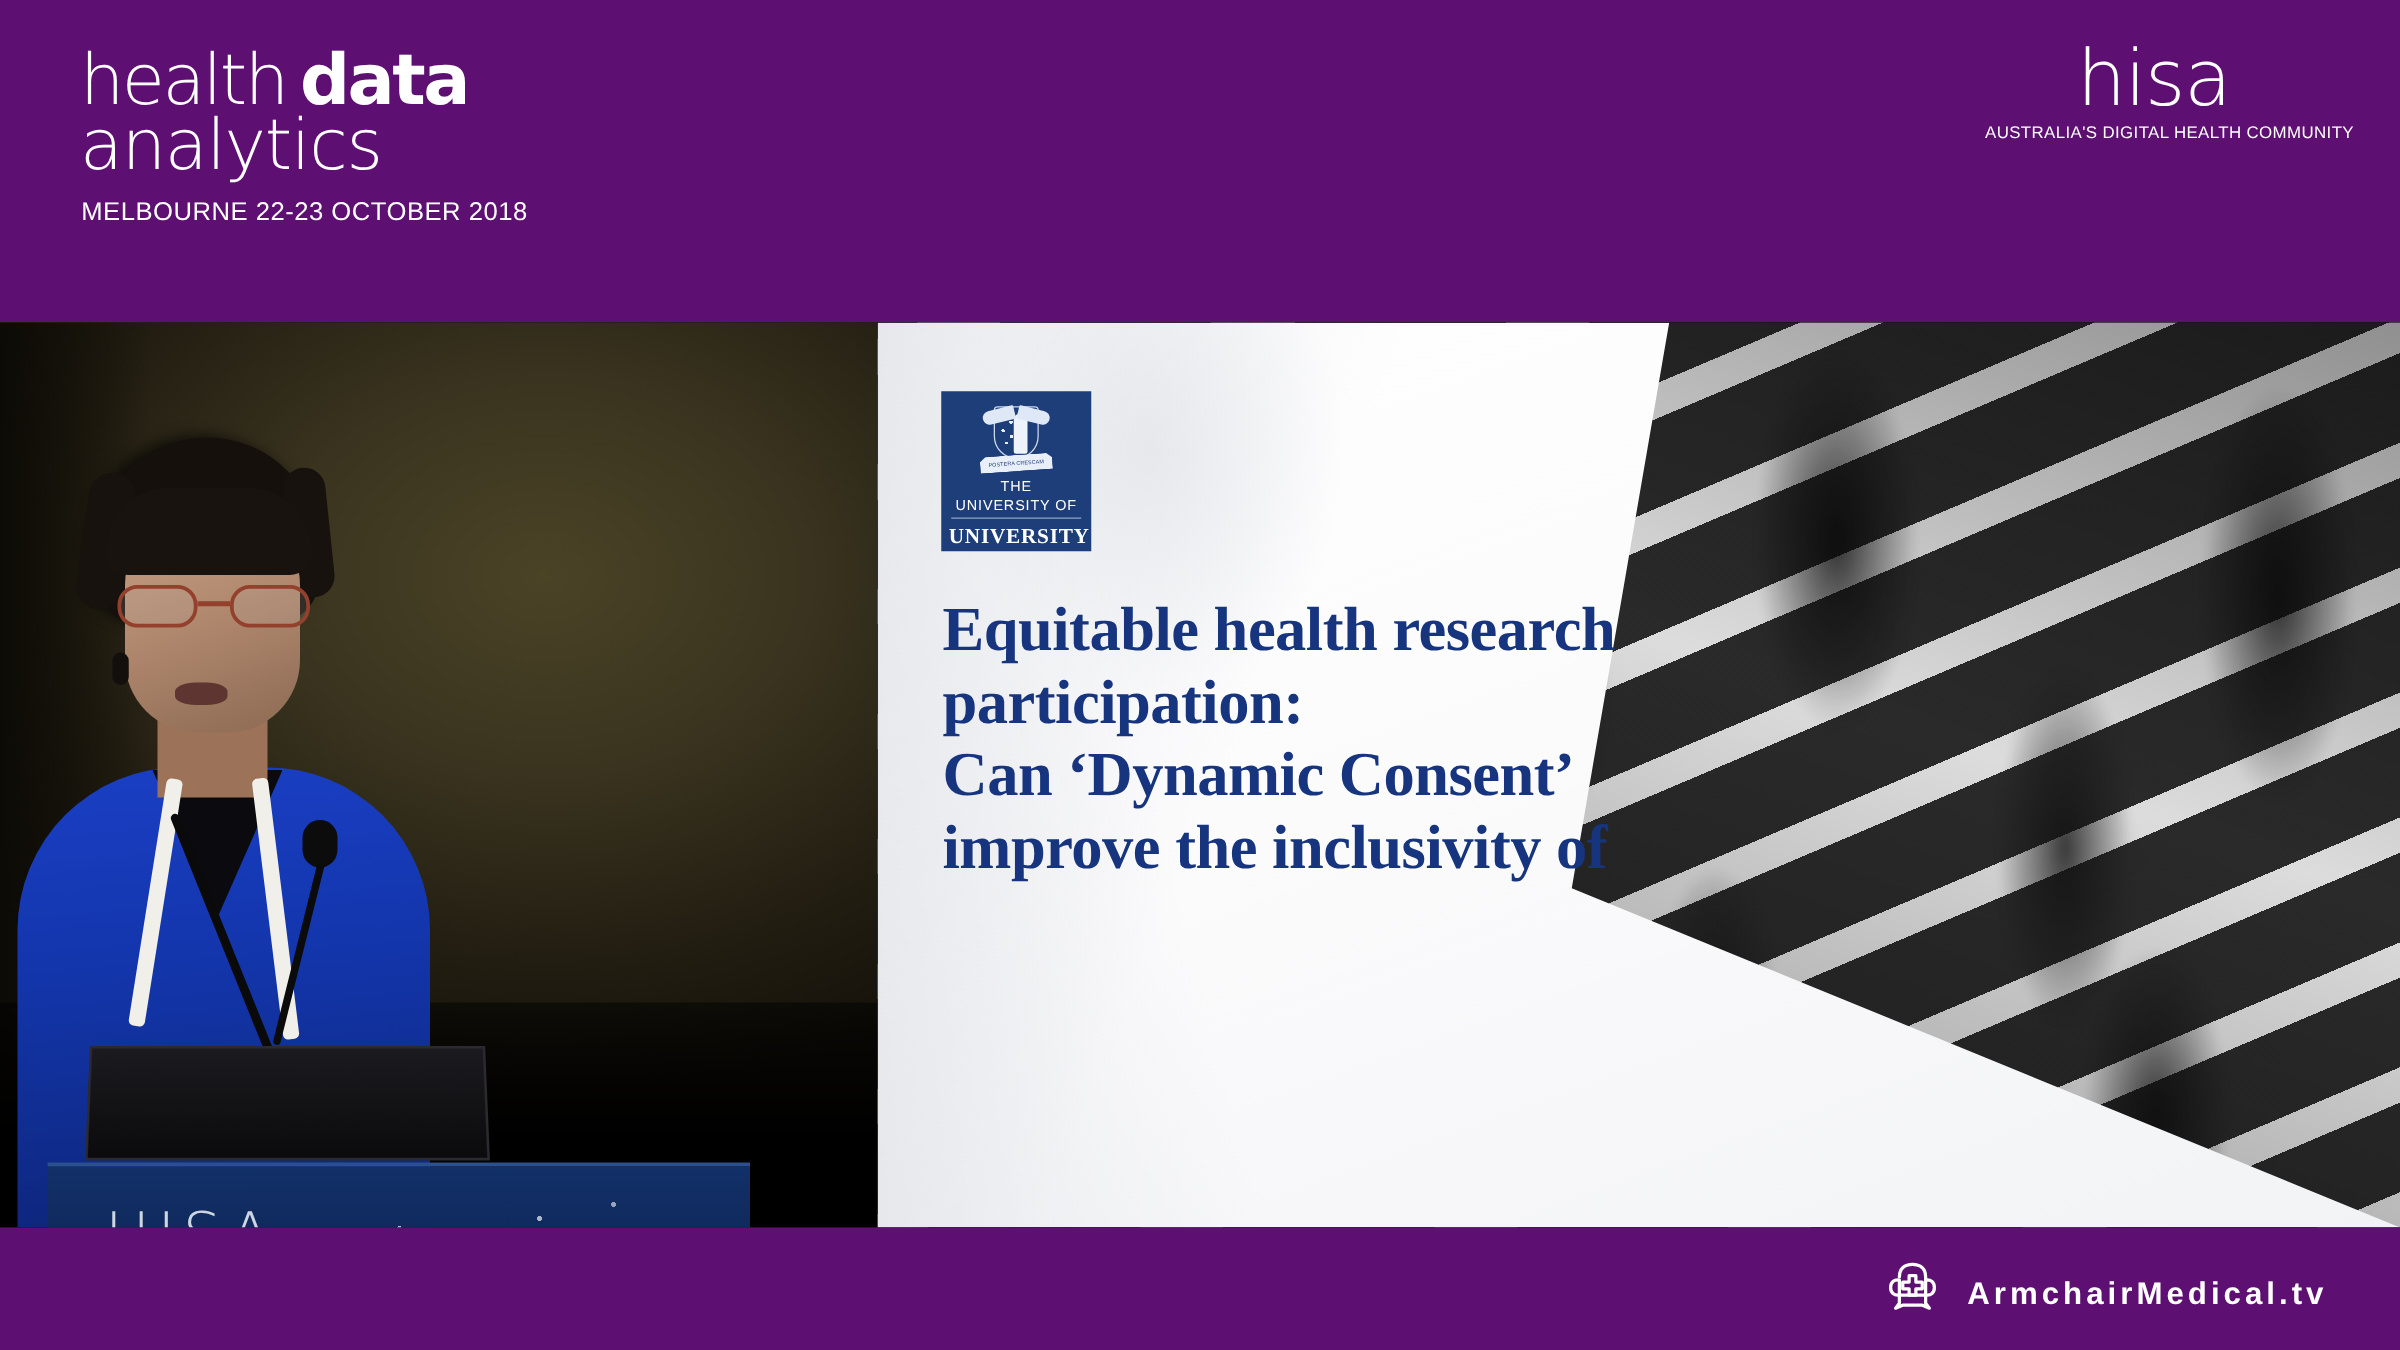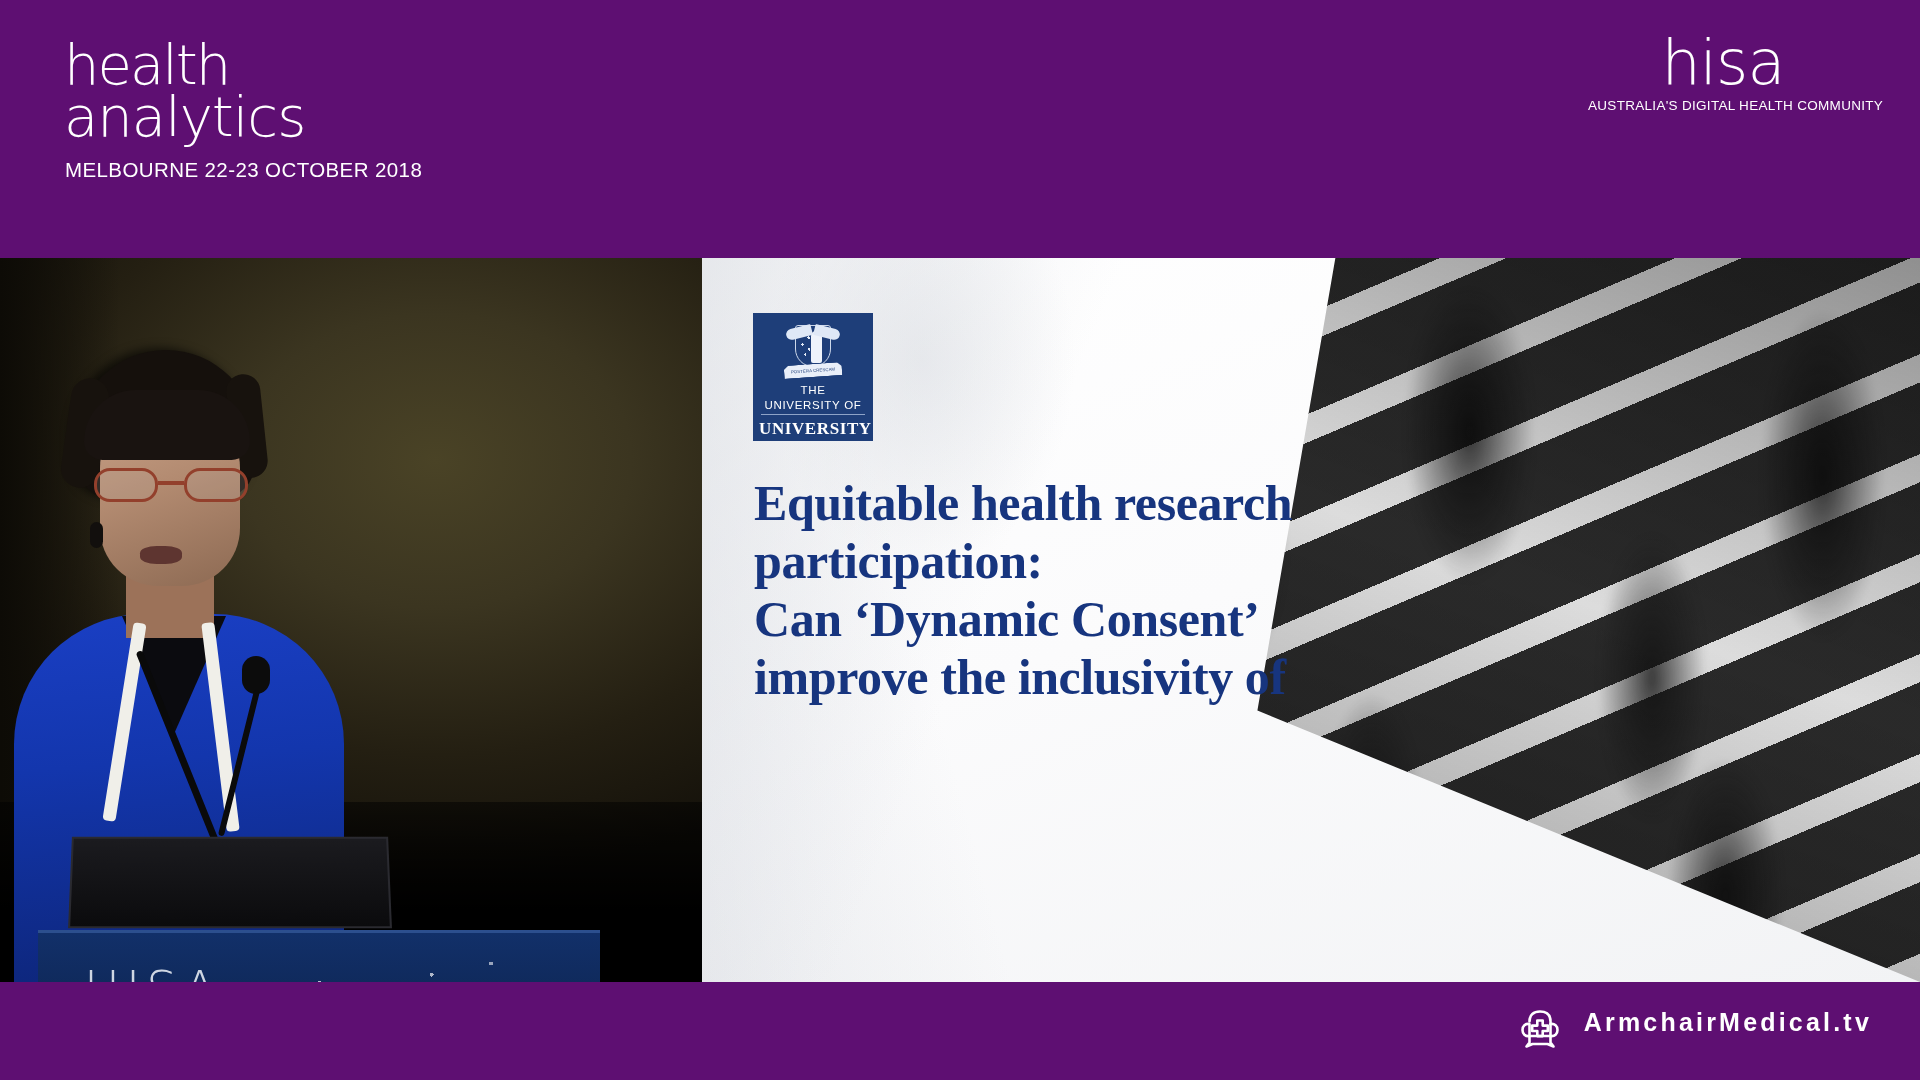--- a/index.html
+++ b/index.html
@@ -191,34 +191,35 @@
 
   .slide-title {
     position:absolute; left:52px; top:216px; width:660px;
     font-family:"Liberation Serif", serif; font-weight:700;
     font-size:50px; line-height:58px; color:#17357F; letter-spacing:-0.4px;
   }
   .slide-title span { display:block; }
 
   
   .footer { position:absolute; left:0; top:982px; width:1920px; height:98px; background:#5E0F72; }
-  .am-brand { position:absolute; right:48px; top:26px; display:flex; align-items:flex-start; gap:22px; }
+  .am-brand { position:absolute; right:58px; top:26px; display:flex; align-items:flex-end; gap:22px; }
   .am-icon { width:44px; height:42px; position:relative; }
   .am-icon svg { display:block; }
   .am-text { font-size:25px; font-weight:700; color:#ffffff; letter-spacing:3.2px; }
 </style>
 </head>
 <body>
 
 <div class="stage">
 
   <div class="header">
 
     <div class="hda-logo">
       <div class="hda-health">health</div>
+      <div class="hda-data">data</div>
       <div class="hda-analytics">analytics</div>
       <div class="hda-date">MELBOURNE 22-23 OCTOBER 2018</div>
     </div>
 
     <div class="hisa-logo">
       <div class="hisa-mark">hisa</div>
       <div class="hisa-tag">AUSTRALIA'S DIGITAL HEALTH COMMUNITY</div>
     </div>
 
   </div>

